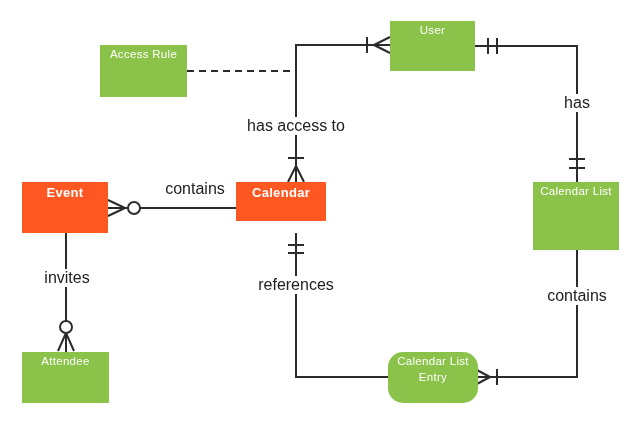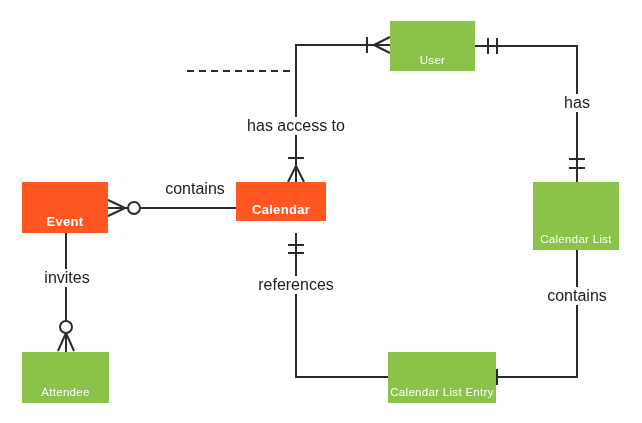--- a/index.html
+++ b/index.html
@@ -16,21 +16,21 @@
     overflow: hidden;
   }
   #connector-layer {
     position: absolute;
     left: 0;
     top: 0;
   }
   .entity {
     position: absolute;
     display: flex;
-    align-items: flex-end;
+    align-items: flex-start;
     justify-content: center;
     text-align: center;
     color: #ffffff;
     font-size: 11.5px;
     letter-spacing: 0.3px;
     line-height: 1.35;
     box-sizing: border-box;
     padding: 2px;
   }
   .entity.green { background: #8BC34A; }
@@ -91,20 +91,23 @@
       <path d="M497 369 V385"></path>
     </g>
 
     <g>
       <path d="M66 233 V352"></path>
       <path d="M66 333 L58 351 M66 333 L74 351"></path>
       <circle cx="66" cy="327" r="6" fill="#ffffff"></circle>
     </g>
   </svg>
 
+  <div class="entity green" style="left:100px; top:45px; width:87px; height:52px;">
+    <span>Access Rule</span>
+  </div>
 
   <div class="entity green" style="left:390px; top:21px; width:85px; height:50px;">
     <span>User</span>
   </div>
 
   <div class="entity orange" style="left:22px; top:182px; width:86px; height:51px;">
     <span>Event</span>
   </div>
 
   <div class="entity orange" style="left:236px; top:182px; width:90px; height:39px;">
@@ -112,21 +115,21 @@
   </div>
 
   <div class="entity green" style="left:533px; top:182px; width:86px; height:68px;">
     <span>Calendar List</span>
   </div>
 
   <div class="entity green" style="left:22px; top:352px; width:87px; height:51px;">
     <span>Attendee</span>
   </div>
 
-  <div class="entity green" style="left:388px; top:352px; width:108px; height:51px;">
+  <div class="entity green" style="left:388px; top:352px; width:90px; height:51px;border-radius:15px;">
     <span>Calendar List Entry</span>
   </div>
 
   <div class="rel-label" style="left:195px; top:189px;">contains</div>
 
   <div class="rel-label" style="left:296px; top:126px;">has access to</div>
 
   <div class="rel-label" style="left:577px; top:103px;">has</div>
 
   <div class="rel-label" style="left:296px; top:285px;">references</div>

